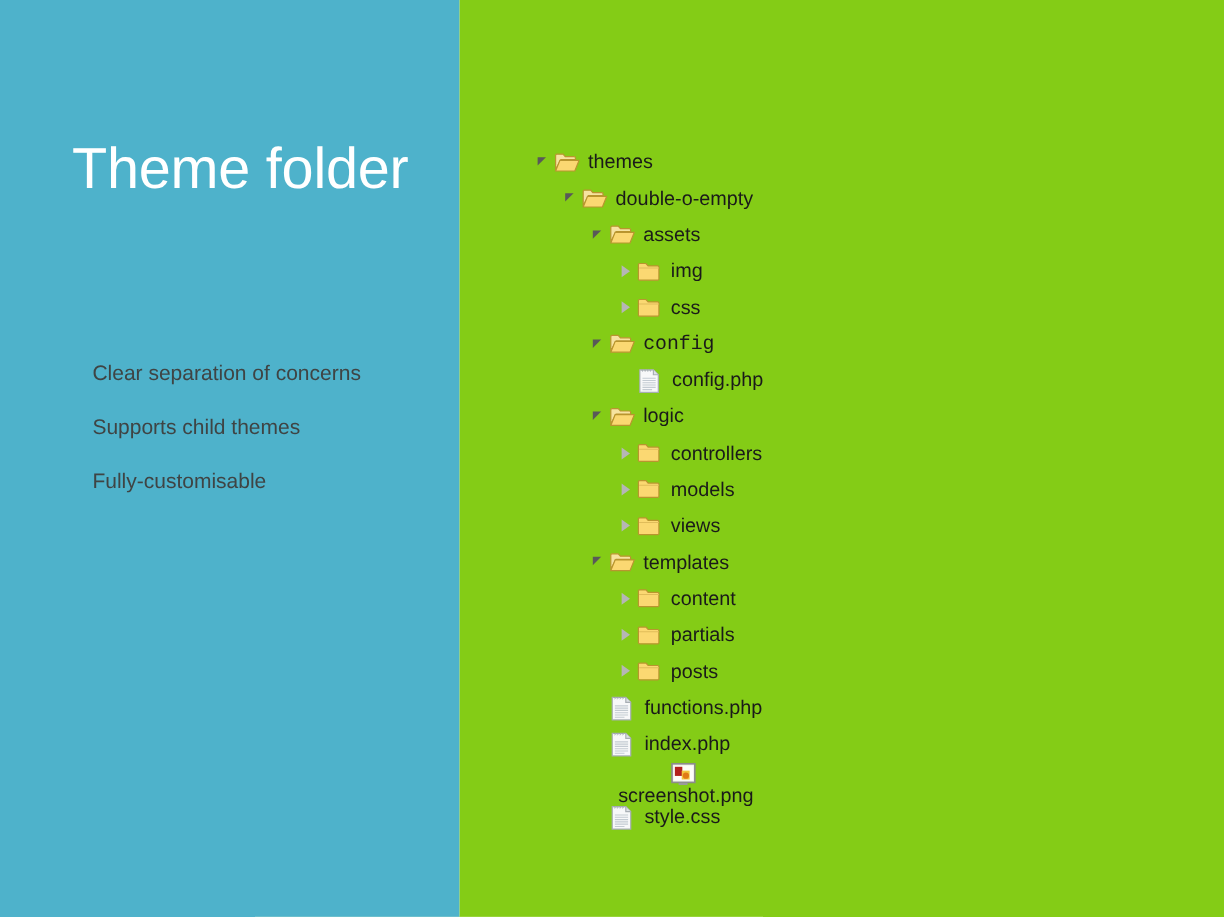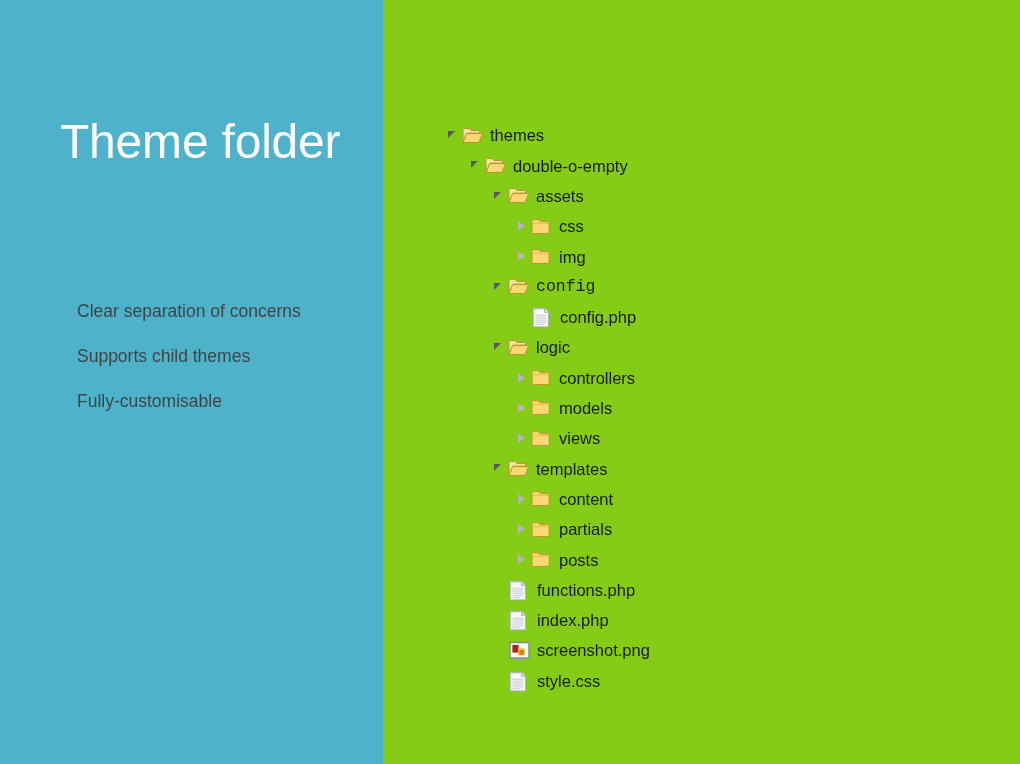--- a/index.html
+++ b/index.html
@@ -187,31 +187,31 @@
           <span class="tree-label">assets</span>
         </li>
         <li class="tree-row" style="padding-left: 69px;">
           <span class="expander collapsed"></span>
           <span class="icon">
             <svg width="20" height="18" viewBox="0 0 20 18">
               <path d="M1 15.5V3.6a1 1 0 0 1 1-1h5.3l1.8 2h8a1 1 0 0 1 1 1v9.9a1 1 0 0 1-1 1H2a1 1 0 0 1-1-1z" fill="#fbd872" stroke="#b9952f" stroke-width="1"></path>
               <path d="M1.6 6.4h16.5" stroke="#e0bc5a" stroke-width="0.9" fill="none"></path>
             </svg>
           </span>
+          <span class="tree-label">img</span>
+        </li>
+        <li class="tree-row" style="padding-left: 69px;">
+          <span class="expander collapsed"></span>
+          <span class="icon">
+            <svg width="20" height="18" viewBox="0 0 20 18">
+              <path d="M1 15.5V3.6a1 1 0 0 1 1-1h5.3l1.8 2h8a1 1 0 0 1 1 1v9.9a1 1 0 0 1-1 1H2a1 1 0 0 1-1-1z" fill="#fbd872" stroke="#b9952f" stroke-width="1"></path>
+              <path d="M1.6 6.4h16.5" stroke="#e0bc5a" stroke-width="0.9" fill="none"></path>
+            </svg>
+          </span>
           <span class="tree-label">css</span>
-        </li>
-        <li class="tree-row" style="padding-left: 69px;">
-          <span class="expander collapsed"></span>
-          <span class="icon">
-            <svg width="20" height="18" viewBox="0 0 20 18">
-              <path d="M1 15.5V3.6a1 1 0 0 1 1-1h5.3l1.8 2h8a1 1 0 0 1 1 1v9.9a1 1 0 0 1-1 1H2a1 1 0 0 1-1-1z" fill="#fbd872" stroke="#b9952f" stroke-width="1"></path>
-              <path d="M1.6 6.4h16.5" stroke="#e0bc5a" stroke-width="0.9" fill="none"></path>
-            </svg>
-          </span>
-          <span class="tree-label">img</span>
         </li>
         <li class="tree-row" style="padding-left: 46px; font-family: Liberation Mono, monospace;">
           <span class="expander expanded"></span>
           <span class="icon">
             <svg width="21" height="18" viewBox="0 0 21 18">
               <path d="M1 15.5V3.5a1 1 0 0 1 1-1h5.2l1.8 2h7.5a1 1 0 0 1 1 1v1.6H5.4L1 15.5z" fill="#f6e3a0" stroke="#b9952f" stroke-width="1"></path>
               <path d="M4.6 7.6h16L17 16.5H1L4.6 7.6z" fill="#fbd872" stroke="#b9952f" stroke-width="1"></path>
             </svg>
           </span>
           <span class="tree-label">config</span>
@@ -361,21 +361,21 @@
               <g stroke="#9aa2a9" stroke-width="0.8" fill="none">
                 <path d="M2.6 1.6c.8-.7 1.5.5.7 1.1"></path>
                 <path d="M4.8 1.6c.8-.7 1.5.5.7 1.1"></path>
                 <path d="M7.0 1.6c.8-.7 1.5.5.7 1.1"></path>
                 <path d="M9.2 1.6c.8-.7 1.5.5.7 1.1"></path>
               </g>
             </svg>
           </span>
           <span class="tree-label">index.php</span>
         </li>
-        <li class="tree-row" style="padding-left: 62px;">
+        <li class="tree-row" style="padding-left: 62px; flex-direction: column;">
           <span class="expander none" style="flex-basis: 0px; width: 0px;"></span>
           <span class="icon">
             <svg width="21" height="20" viewBox="0 0 21 20">
               <rect x="1" y="1.5" width="19" height="15.5" fill="#f2f2ee" stroke="#8c8c8c" stroke-width="1.4"></rect>
               <rect x="2.6" y="3.1" width="16" height="12.4" fill="#fdfdf8"></rect>
               <rect x="3.4" y="4" width="6.2" height="7.6" fill="#b3201d"></rect>
               <rect x="9.1" y="7.2" width="6.6" height="7.4" fill="#f2c53d"></rect>
               <circle cx="12.6" cy="11.4" r="2.6" fill="#e07b16"></circle>
               <rect x="6.5" y="17.3" width="7.5" height="1.9" fill="#9b9b9b"></rect>
             </svg>

